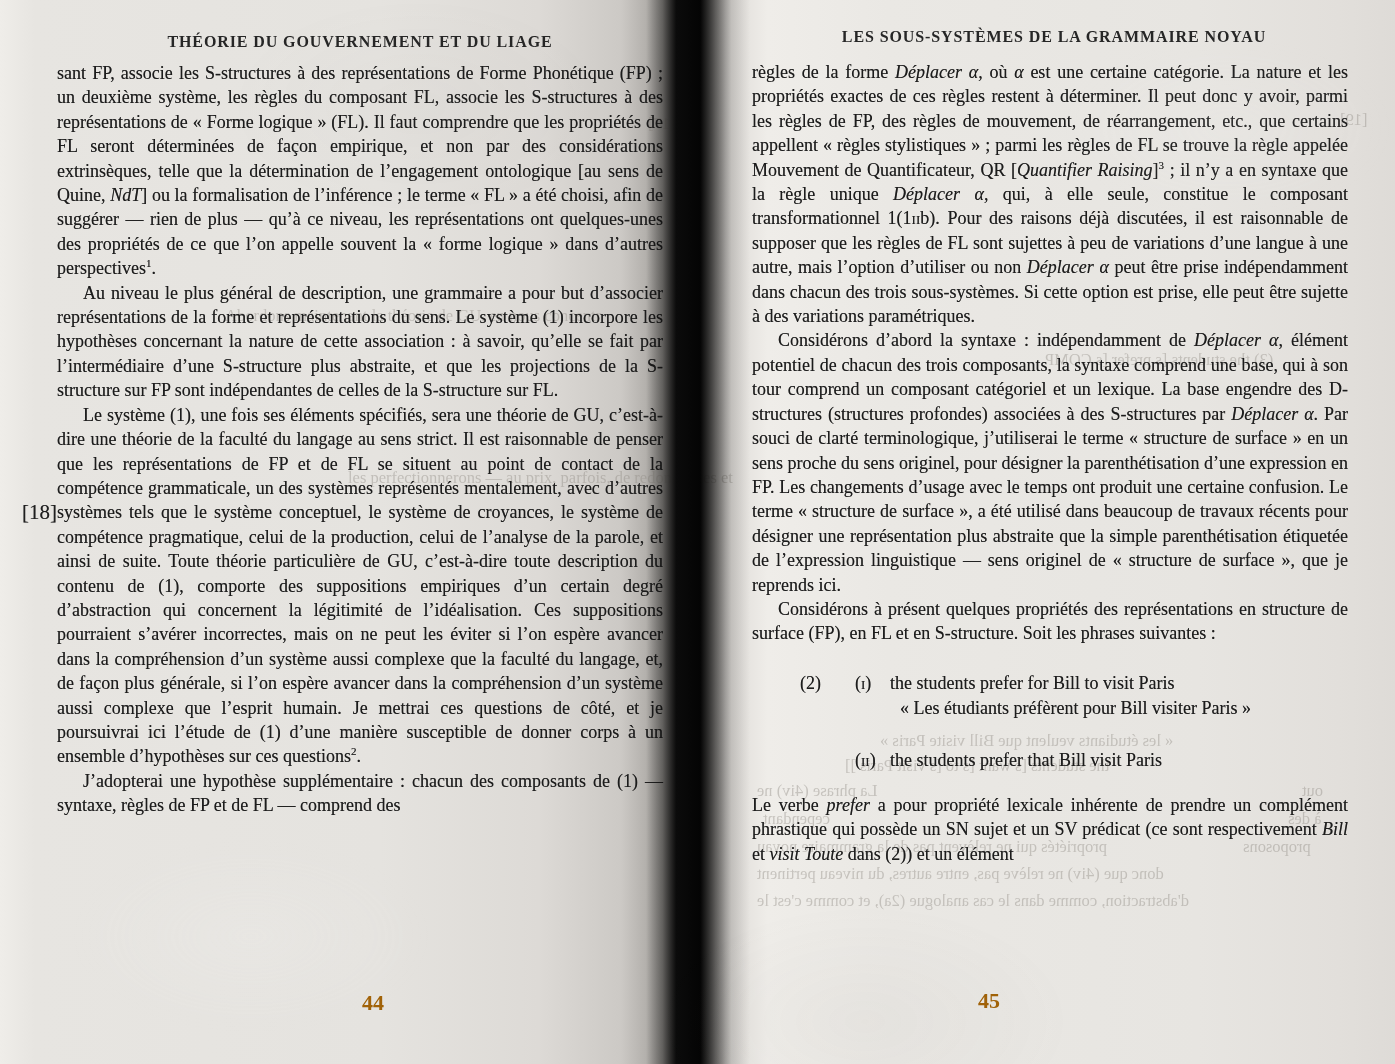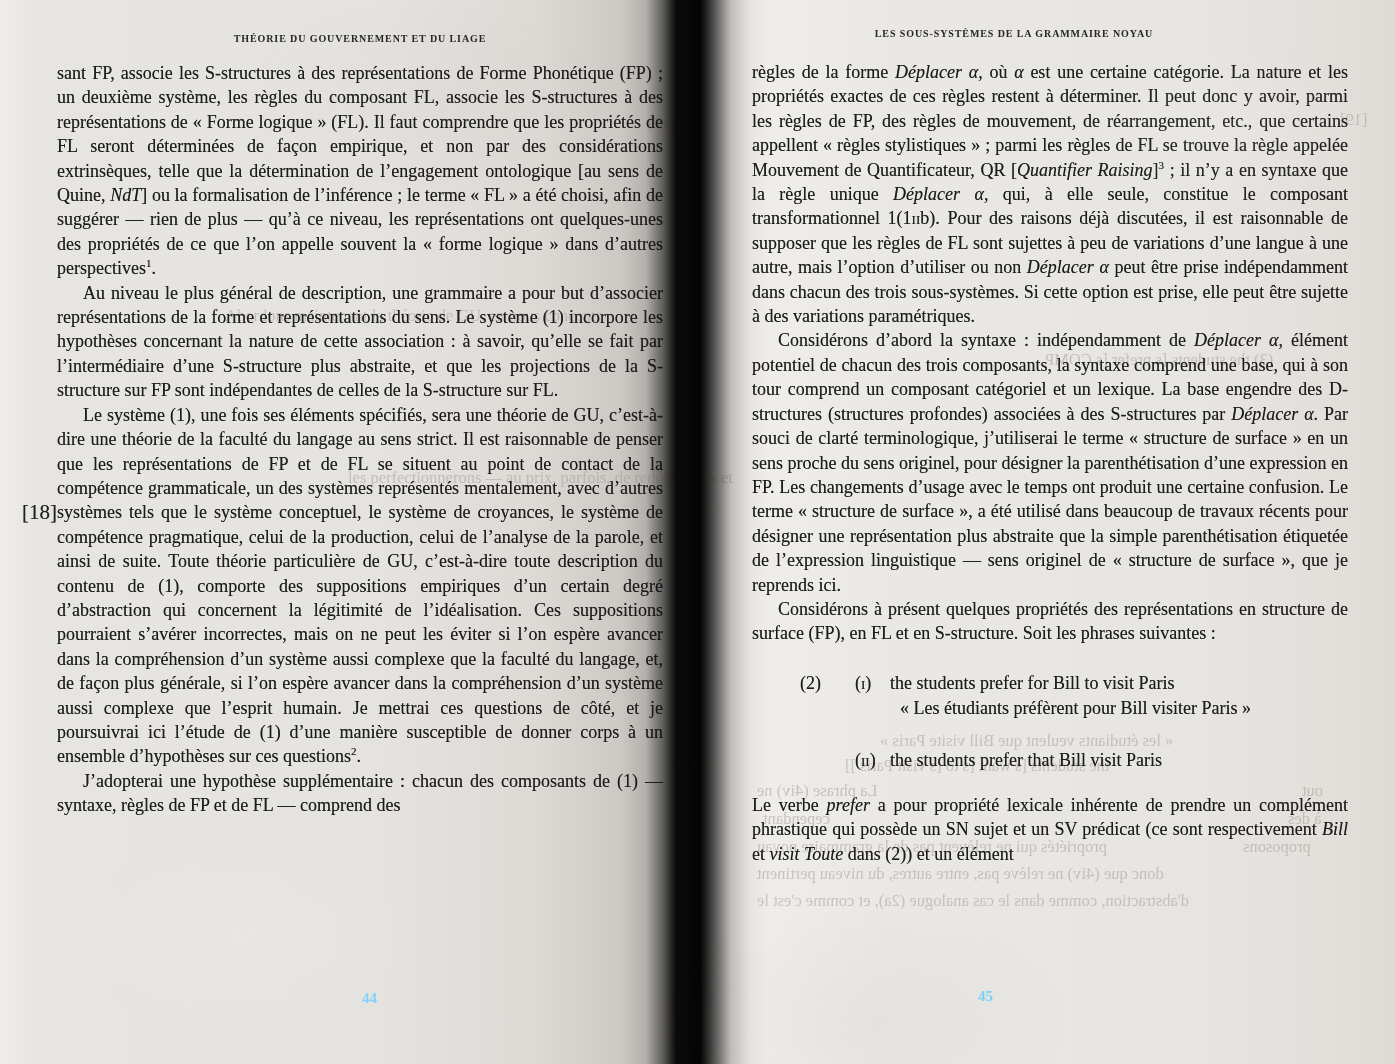--- a/index.html
+++ b/index.html
@@ -12,36 +12,36 @@
   .page-right{left:690px;width:705px;
     background:linear-gradient(90deg,#6f6c69 0%,#b2afab 2%,#ddDAd6 5%,#efede9 11%,#eae8e4 28%,#e7e5e1 72%,#e2dfdb 92%,#dedbd7 100%);}
   .spine{position:absolute;left:646px;top:0;width:104px;height:1064px;
     background:linear-gradient(90deg,rgba(8,8,8,0) 0%,rgba(8,8,8,0.42) 16%,#0b0b0b 29%,#040404 52%,rgba(8,8,8,0.55) 67%,rgba(8,8,8,0.14) 82%,rgba(8,8,8,0) 100%);}
   .texture{position:absolute;inset:0;pointer-events:none;opacity:.5;background:
     radial-gradient(260px 140px at 18% 88%, rgba(255,255,255,.20), rgba(255,255,255,0) 70%),
     radial-gradient(300px 170px at 62% 96%, rgba(120,115,110,.10), rgba(120,115,110,0) 70%),
     radial-gradient(240px 130px at 88% 12%, rgba(255,255,255,.16), rgba(255,255,255,0) 70%),
     radial-gradient(280px 160px at 30% 10%, rgba(120,115,110,.07), rgba(120,115,110,0) 70%);}
   
-  .running-head{position:absolute;font-size:10px;font-weight:700;letter-spacing:.9px;
+  .running-head{position:absolute;font-size:16px;font-weight:700;letter-spacing:.9px;
     color:#262626;text-align:center;white-space:nowrap;}
   .rh-left{left:57px;width:606px;top:33px;}
-  .rh-right{left:716px;width:596px;top:28px;}
+  .rh-right{left:756px;width:596px;top:28px;}
   
   .body-col{position:absolute;font-size:18px;line-height:24.4px;text-align:justify;
     text-shadow:0 0 .5px rgba(25,25,25,.55);hyphens:auto;}
   .body-left{left:57px;top:61px;width:606px;}
   .body-right{left:752px;top:60px;width:596px;}
   .body-col p{margin:0;}
   .body-col p.indent{text-indent:26px;}
   sup{font-size:11px;line-height:0;vertical-align:super;}
   .sc{font-variant:small-caps;}
   
   .margin-note{position:absolute;font-size:21px;color:#1f1f1f;text-shadow:0 0 .5px rgba(25,25,25,.5);}
-  .page-number{position:absolute;font-size:15px;font-weight:700;color:#7dd3fc;}
+  .page-number{position:absolute;font-size:22px;font-weight:700;color:#a16207;}
   
   .example{position:relative;margin:25px 0 21px 103px;text-align:left;}
   .ex-label{position:absolute;left:-55px;top:0;}
   .ex-item{margin-bottom:27px;}
   .ex-item:last-child{margin-bottom:0;}
   .ex-num{display:inline-block;width:35px;font-variant:small-caps;}
   .ex-gloss{margin-left:45px;margin-top:1px;}
   
   .ghost{position:absolute;color:#8d8881;opacity:.40;filter:blur(.6px);
     font-size:16.5px;white-space:nowrap;text-align:left;}

